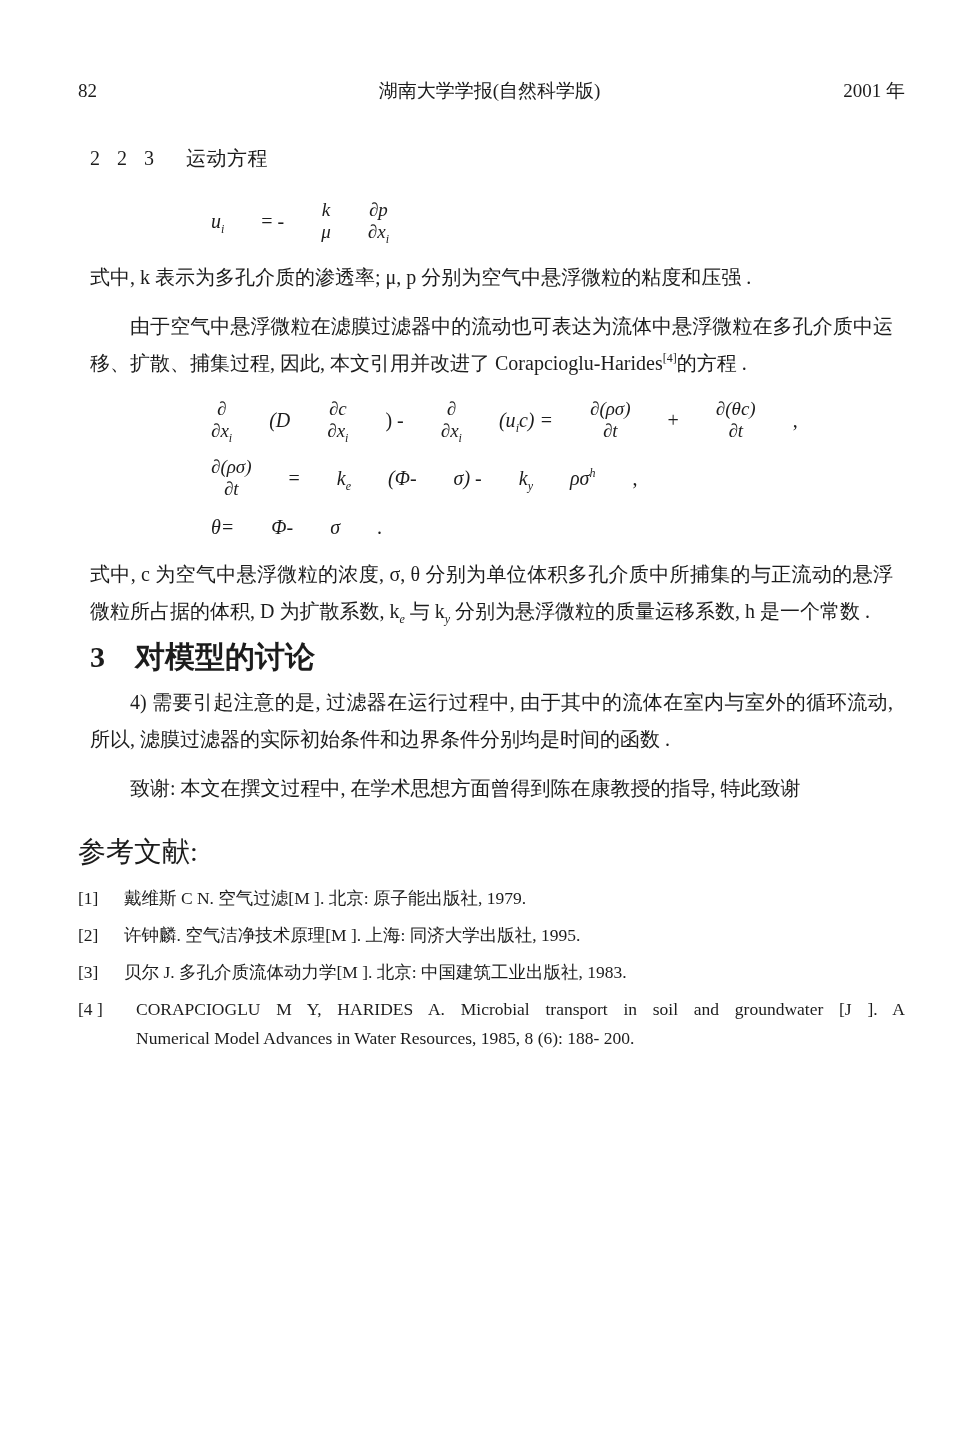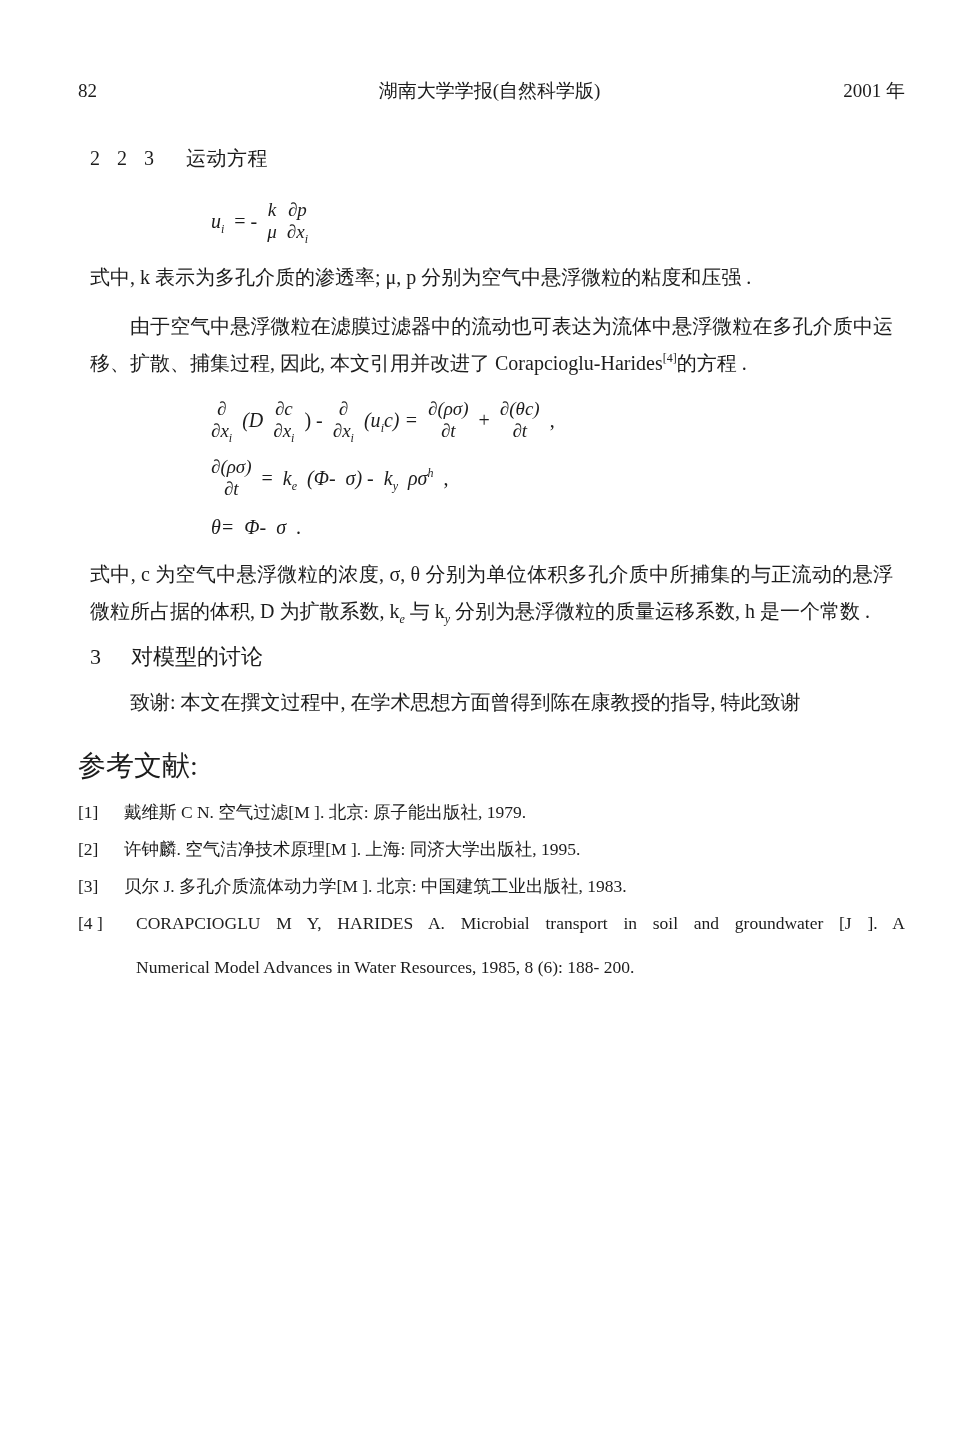--- a/index.html
+++ b/index.html
@@ -20,54 +20,55 @@
     display: flex; justify-content: space-between; align-items: baseline;
     font-size: 19px; line-height: 22px;
     margin-bottom: 38px;
   }
   .header .center-title { position: absolute; left: 12px; right: 0; text-align: center; }
   
   .subsection { margin: 0; letter-spacing: 0.5px; }
   .subsection .sec-num { margin-right: 26px; letter-spacing: 6px; }
   .section-head {
     margin: 44px 0 26px 0;
-    font-size: 22px; font-weight: normal; line-height: 30px;
+    font-size: 30px; font-weight: bold; line-height: 30px;
   }
   .section-head .sec-num { margin-right: 30px; }
   
   .para { margin: 12px; text-align: justify; }
   .indent { text-indent: 2em; }
   .varletter { font-style: italic; }
   sup, sub { font-size: 12px; line-height: 0; }
   
   .formula {
     display: flex; align-items: center;
     margin-left: 128px;
     font-size: 20px; line-height: 24px;
     min-height: 52px;
+    gap: 27px;
   }
   .formula .tok { margin: 0 5px; white-space: nowrap; }
   .it { font-style: italic; }
   .frac {
     display: inline-flex; flex-direction: column; align-items: center;
     vertical-align: middle; margin: 0 5px;
     font-size: 19px; line-height: 22px;
   }
   .eq-block { margin: 6px 0 4px 0; }
   .eq-row { margin-bottom: 6px; }
   .eq-row.last { min-height: 34px; }
   
   .refs-heading { margin: 26px 0 16px 0; font-size: 28px; }
   .ref-list { font-size: 17.5px; line-height: 24px; }
   .ref-item { display: flex; margin-bottom: 13px; }
   .ref-label { flex: 0 0 46px; }
   .ref-text { flex: 1; }
   .ref-en { padding-left: 12px; }
   .ref-line1 { display: block; text-align: justify; text-align-last: justify; }
-  .ref-line2 { display: block; margin-top: 20px; }
+  .ref-line2 { display: block; margin-top: 5px; }
   .spacer-motion { height: 6px; }
 </style>
 </head>
 <body>
 
 <div class="page">
 
   <div class="header">
     <span class="center-title">湖南大学学报(自然科学版)</span>
     <span>82</span>
@@ -154,20 +155,21 @@
   </div>
 
   <p class="para">
     <span>式中, c 为空气中悬浮微粒的浓度, σ, θ 分别为单位体积多孔介质中所捕集的与正流动的悬浮微粒所占据的体积, D 为扩散系数, k</span><sub class="varletter">e</sub><span> 与 k</span><sub class="varletter">y</sub><span> 分别为悬浮微粒的质量运移系数, h 是一个常数 .</span>
   </p>
 
   <p class="para section-head">
     <span class="sec-num">3</span><span>对模型的讨论</span>
   </p>
 
+  <p class="para indent">4) 需要引起注意的是, 过滤器在运行过程中, 由于其中的流体在室内与室外的循环流动, 所以, 滤膜过滤器的实际初始条件和边界条件分别均是时间的函数 .</p>
   <p class="para indent">致谢: 本文在撰文过程中, 在学术思想方面曾得到陈在康教授的指导, 特此致谢</p>
 
   <p class="para refs-heading">参考文献:</p>
 
   <div class="ref-list">
     <div class="ref-item">
       <span class="ref-label">[1]</span>
       <span class="ref-text">戴维斯 C N. 空气过滤[M ]. 北京: 原子能出版社, 1979.</span>
     </div>
     <div class="ref-item">

